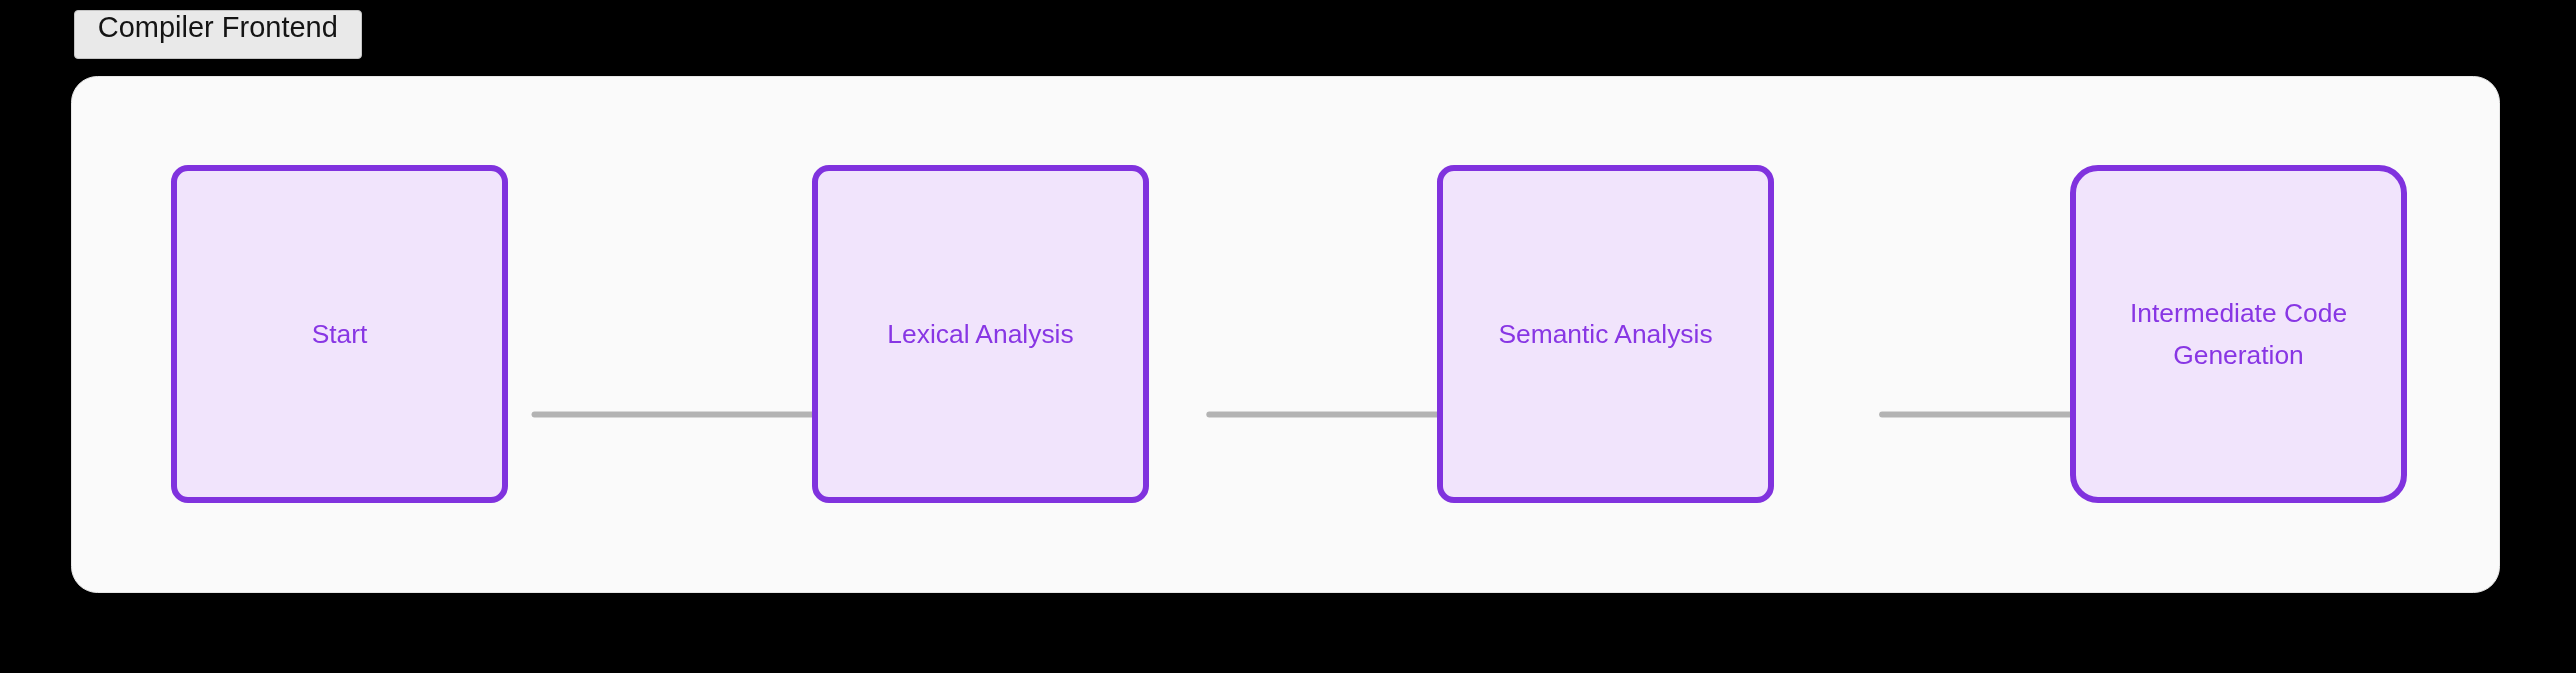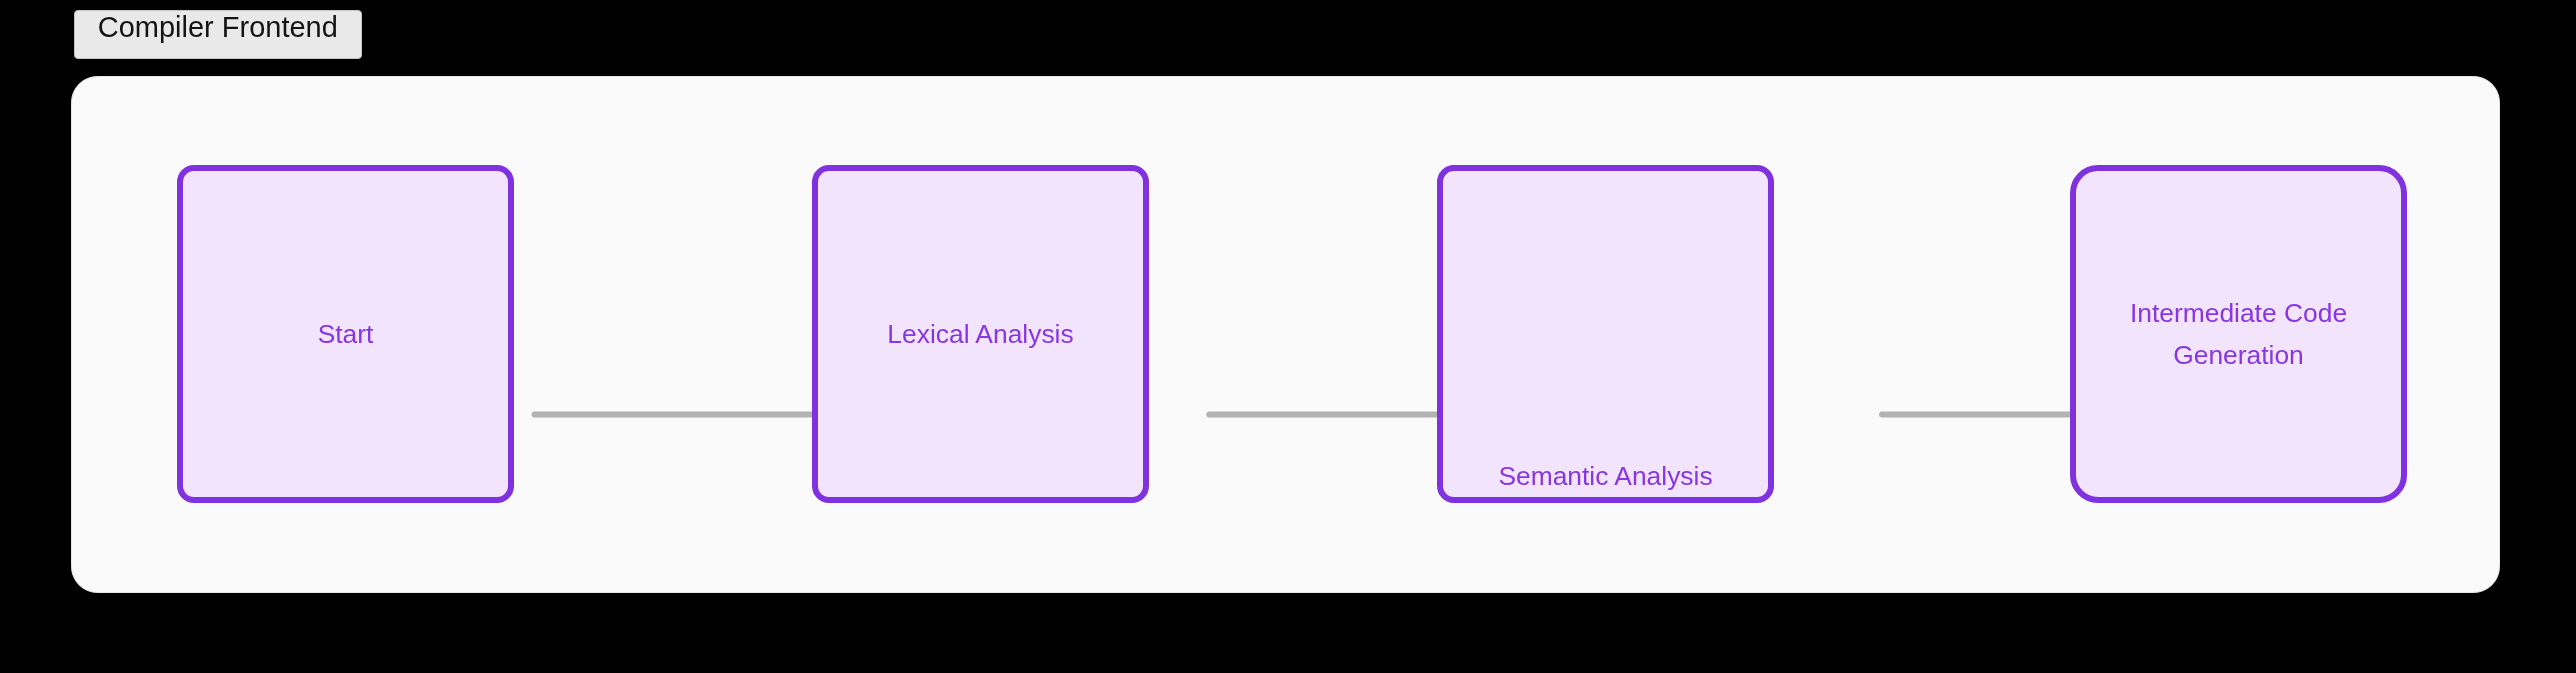--- a/index.html
+++ b/index.html
@@ -54,23 +54,23 @@
     box-sizing: border-box;
     display: flex;
     align-items: center;
     justify-content: center;
     text-align: center;
     padding: 0 32px;
     font-size: 26.4px;
     line-height: 1.6;
     color: #8836E4;
   }
-  #node-start    { left: 177px; align-items: center; }
+  #node-start    { left: 171px; align-items: center; }
   #node-lexical  { left: 812px; }
-  #node-semantic { left: 1437px; align-items: flex-end; }
+  #node-semantic { left: 1437px; }
   #node-icg      { left: 2070px; border-radius: 28px; }
   .edges-svg {
     position: absolute;
     left: 0;
     top: 0;
     width: 2576px;
     height: 673px;
     pointer-events: none;
   }
 </style>

